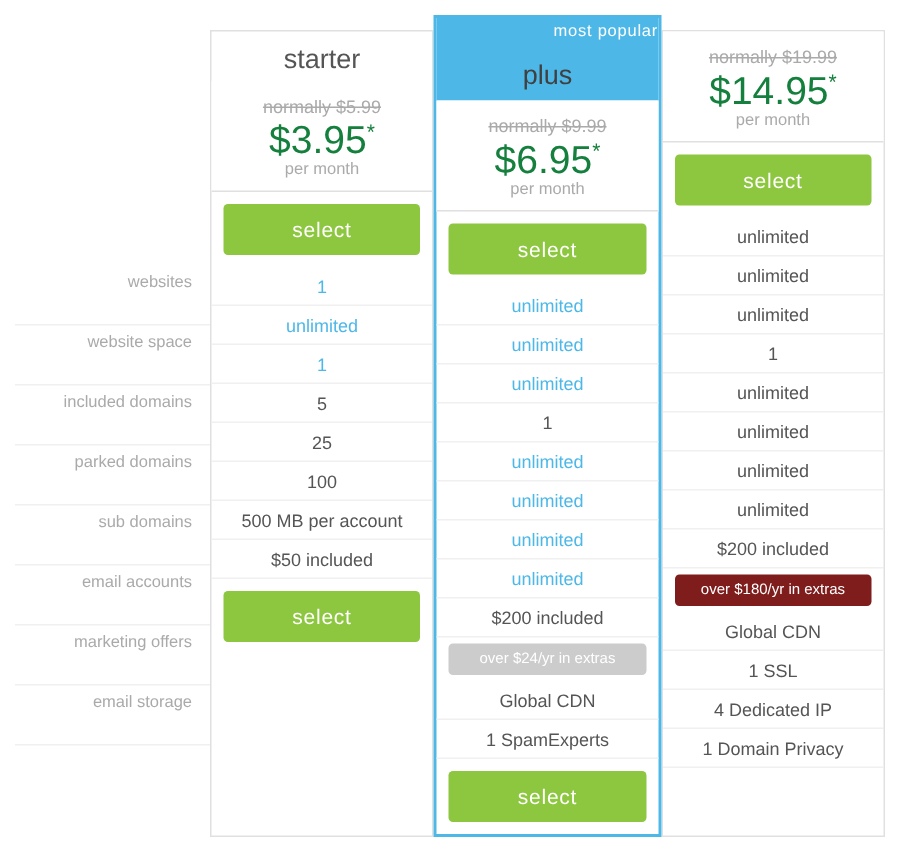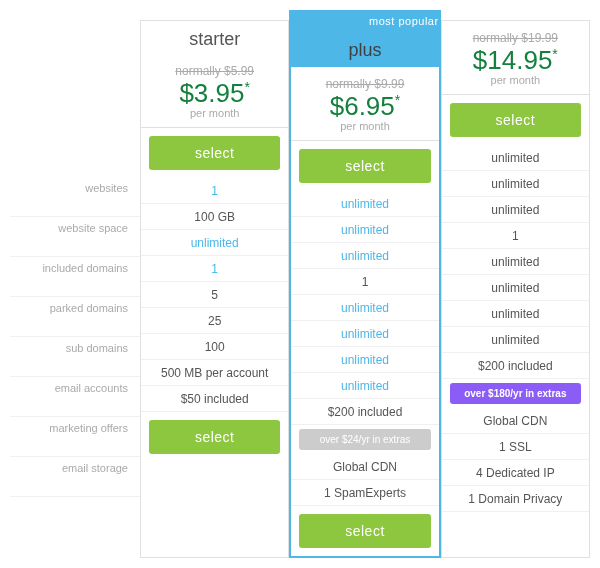--- a/index.html
+++ b/index.html
@@ -103,22 +103,21 @@
       width: calc(100% - 16px);
       margin: 4px 8px;
       background: #ccc;
       color: #fff;
       border-radius: 3px;
       padding: 5px 4px;
       font-size: 10px;
       text-align: center;
     }
     .extras-badge.dark {
-      background: #8b5cf6;
-      font-weight: bold;
+      background: #7f1d1d;
     }
     .label-col {
       width: 130px;
       flex-shrink: 0;
       display: flex;
       flex-direction: column;
     }
     .label-row {
       text-align: center;
       padding: 5px 12px 22px 0;
@@ -169,21 +168,20 @@
       <div class="price-box">
         <div class="normally">normally $5.99</div>
         <div class="price">
           <span>$3.95</span><span style="font-size:14px;vertical-align:super;">*</span>
         </div>
         <span class="per-month">per month</span>
       </div>
       <button class="select-btn">select</button>
       <div class="features">
         <div class="feature-row blue">1</div>
-        <div class="feature-row">100 GB</div>
         <div class="feature-row blue">unlimited</div>
         <div class="feature-row blue">1</div>
         <div class="feature-row">5</div>
         <div class="feature-row">25</div>
         <div class="feature-row">100</div>
         <div class="feature-row">500 MB per account</div>
         <div class="feature-row">$50 included</div>
       </div>
       <button class="select-btn" style="margin-top:8px;">select</button>
     </div>

